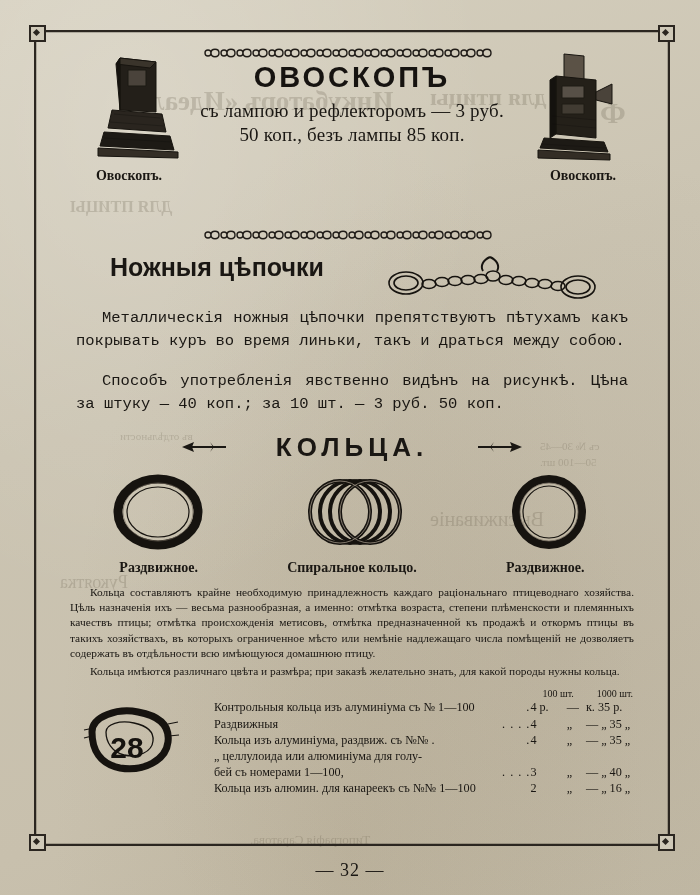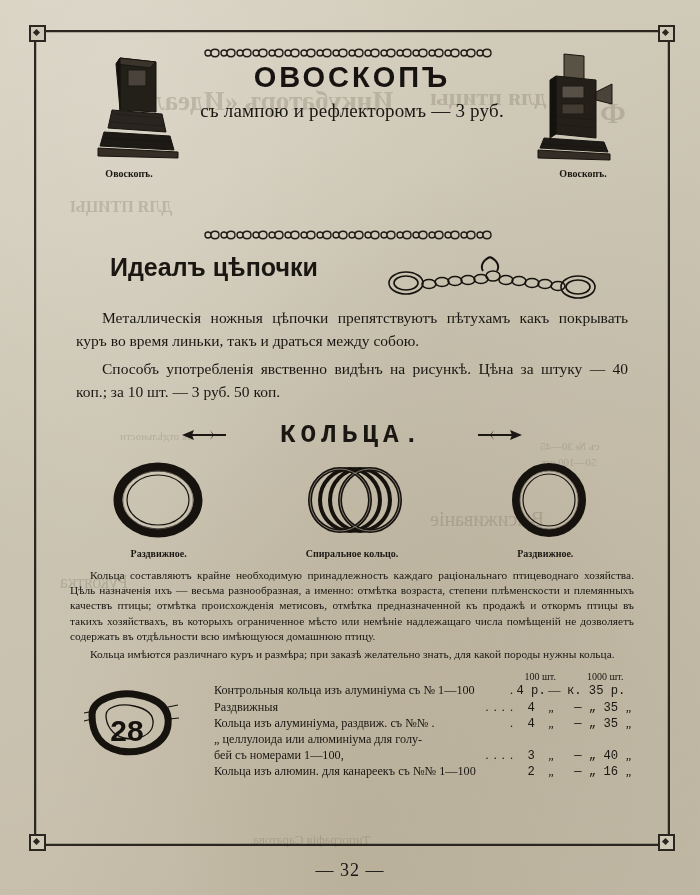--- a/index.html
+++ b/index.html
@@ -99,21 +99,21 @@
     color: #161310;
   }
   .ovo-line {
     text-align: center;
     font-size: 19px;
     letter-spacing: 0.2px;
     margin: 2px 0;
   }
   .cap {
     font-family: "Liberation Serif", serif;
-    font-size: 10px;
+    font-size: 14px;
     font-weight: bold;
     text-align: center;
   }
   .ovo-left-img, .ovo-right-img {
     position: absolute;
     top: 6px;
   }
   .ovo-left-img { left: 28px; }
   .ovo-right-img { right: 24px; }
   .ovo-left-cap { position: absolute; left: 22px; top: 122px; width: 90px; }
@@ -138,31 +138,31 @@
     position: absolute;
     right: 34px;
     top: 4px;
   }
   .para {
     font-size: 15.5px;
     line-height: 1.46;
     text-align: justify;
     margin: 0 14px;
   }
-  .para.indent { text-indent: 26px; }
+  .para.indent { text-indent: 26px; font-family: Liberation Mono, monospace; }
 
   
   .rings-title-row {
     position: relative;
     height: 40px;
     margin-top: 16px;
   }
   .rings-title {
     text-align: center;
-    font-family: Liberation Mono, monospace;
+    font-family: Liberation Sans, sans-serif;
     font-weight: bold;
     font-size: 26px;
     letter-spacing: 5px;
   }
   .arrow-left, .arrow-right {
     position: absolute;
     top: 8px;
     font-size: 16px;
   }
   .arrow-left { left: 118px; }
@@ -219,24 +219,23 @@
     vertical-align: bottom;
     white-space: nowrap;
   }
   td.desc { width: 268px; }
   td.leader {
     width: 26px;
     text-align: right;
     letter-spacing: 1px;
   }
   td.c1, td.c2 {
-    text-align: center;
+    text-align: left;
     width: 34px;
     font-variant-numeric: tabular-nums;
-    font-family: Liberation Mono, monospace;
   }
   td.u1, td.u2 { width: 18px; text-align: left; padding-left: 3px; }
   .folio {
     position: absolute;
     left: 0; right: 0;
     bottom: 14px;
     text-align: center;
     font-size: 18px;
     letter-spacing: 1px;
   }
@@ -287,20 +286,21 @@
             <path d="M227 7 c0-4 6-4 6 0 c0 4-6 4-6 0 M233 7 c0-5 8-5 8 0 c0 5-8 5-8 0"></path>
             <path d="M243 7 c0-4 6-4 6 0 c0 4-6 4-6 0 M249 7 c0-5 8-5 8 0 c0 5-8 5-8 0"></path>
             <path d="M259 7 c0-4 6-4 6 0 c0 4-6 4-6 0 M265 7 c0-5 8-5 8 0 c0 5-8 5-8 0"></path>
             <path d="M275 7 c0-4 6-4 6 0 c0 4-6 4-6 0 M281 7 c0-5 8-5 8 0 c0 5-8 5-8 0"></path>
           </g>
         </svg>
       </div>
 
       <div class="ovo-title">ОВОСКОПЪ</div>
       <div class="ovo-line">съ лампою и рефлекторомъ — 3 руб.</div>
+      <div class="ovo-line">50 коп., безъ лампы 85 коп.</div>
 
       <div class="ovo-left-img">
         <svg width="96" height="112" viewBox="0 0 96 112">
           <g stroke="#17140f" fill="#2b2620">
             <path d="M30 6 L66 10 L66 60 L30 58 Z" fill="#231f19"></path>
             <path d="M30 6 L66 10 L60 16 L26 12 Z" fill="#3a342b"></path>
             <path d="M26 12 L30 58 L30 6 Z" fill="#15120e"></path>
             <path d="M38 18 h18 v16 h-18 z" fill="#6b6257" opacity="0.55"></path>
             <path d="M22 58 L72 62 L76 80 L18 76 Z" fill="#2a251f"></path>
             <path d="M14 80 L80 84 L84 98 L10 94 Z" fill="#1d1a15"></path>
@@ -352,21 +352,21 @@
           <path d="M211 7 c0-4 6-4 6 0 c0 4-6 4-6 0 M217 7 c0-5 8-5 8 0 c0 5-8 5-8 0"></path>
           <path d="M227 7 c0-4 6-4 6 0 c0 4-6 4-6 0 M233 7 c0-5 8-5 8 0 c0 5-8 5-8 0"></path>
           <path d="M243 7 c0-4 6-4 6 0 c0 4-6 4-6 0 M249 7 c0-5 8-5 8 0 c0 5-8 5-8 0"></path>
           <path d="M259 7 c0-4 6-4 6 0 c0 4-6 4-6 0 M265 7 c0-5 8-5 8 0 c0 5-8 5-8 0"></path>
           <path d="M275 7 c0-4 6-4 6 0 c0 4-6 4-6 0 M281 7 c0-5 8-5 8 0 c0 5-8 5-8 0"></path>
         </g>
       </svg>
     </div>
 
     <div class="chains-head">
-      <div class="chains-title">Идеалъ цѣпочки</div>
+      <div class="chains-title">Ножныя цѣпочки</div>
       <div class="chain-img">
         <svg width="236" height="50" viewBox="0 0 236 50">
           <g stroke="#16130f" fill="none" stroke-width="1.6">
             <ellipse cx="34" cy="30" rx="17" ry="11"></ellipse>
             <ellipse cx="34" cy="30" rx="12" ry="7"></ellipse>
             <ellipse cx="206" cy="34" rx="17" ry="11"></ellipse>
             <ellipse cx="206" cy="34" rx="12" ry="7"></ellipse>
             <path d="M118 4 c-7 3-10 9-7 14" stroke-width="2"></path>
             <path d="M118 4 c7 3 10 9 7 14" stroke-width="2"></path>
             <ellipse cx="121" cy="23" rx="7" ry="5"></ellipse>
@@ -381,21 +381,21 @@
             <ellipse cx="147" cy="28" rx="7" ry="4.5"></ellipse>
             <ellipse cx="160" cy="30" rx="7" ry="4.5"></ellipse>
             <ellipse cx="173" cy="31" rx="7" ry="4.5"></ellipse>
             <ellipse cx="186" cy="33" rx="7" ry="4.5"></ellipse>
           </g>
         </svg>
       </div>
     </div>
 
     <div class="para indent">Металлическія ножныя цѣпочки препятствуютъ пѣтухамъ какъ покрывать куръ во время линьки, такъ и драться между собою.</div>
-    <div class="para indent" style="margin-top:6px;">Способъ употребленія явственно видѣнъ на рисункѣ. Цѣна за штуку — 40 коп.; за 10 шт. — 3 руб. 50 коп.</div>
+    <div class="para indent" style="margin-top:18px;">Способъ употребленія явственно видѣнъ на рисункѣ. Цѣна за штуку — 40 коп.; за 10 шт. — 3 руб. 50 коп.</div>
 
     <div class="rings-title-row">
       <div class="arrow-left">
         <svg width="48" height="14" viewBox="0 0 48 14">
           <g fill="#1a1713">
             <path d="M2 7 L14 2 L12 7 L14 12 Z"></path>
             <rect x="12" y="6" width="34" height="2"></rect>
             <path d="M30 2 L34 7 L30 12 L33 7 Z"></path>
           </g>
         </svg>
@@ -457,21 +457,21 @@
       </div>
     </div>
 
     <div class="rings-caps">
       <div class="cap">Раздвижное.</div>
       <div class="cap">Спиральное кольцо.</div>
       <div class="cap">Раздвижное.</div>
     </div>
 
     <div class="small indent" style="margin-top:9px;">Кольца составляютъ крайне необходимую принадлежность каждаго раціональнаго птицеводнаго хозяйства. Цѣль назначенія ихъ — весьма разнообразная, а именно: отмѣтка возраста, степени плѣменскости и племянныхъ качествъ птицы; отмѣтка происхожденія метисовъ, отмѣтка предназначенной къ продажѣ и откормъ птицы въ такихъ хозяйствахъ, въ которыхъ ограниченное мѣсто или немѣніе надлежащаго числа помѣщеній не дозволяетъ содержать въ отдѣльности всю имѣющуюся домашнюю птицу.</div>
-    <div class="small indent" style="margin-top:3px;">Кольца имѣются различнаго куръ и размѣра; при заказѣ желательно знать, для какой породы нужны кольца.</div>
+    <div class="small indent" style="margin-top:3px;">Кольца имѣются различнаго цвѣта и размѣра; при заказѣ желательно знать, для какой породы нужны кольца.</div>
 
     <div class="price-area">
 
       <div class="badge-img">
         <svg width="118" height="86" viewBox="0 0 118 86">
           <g fill="none" stroke="#16130f">
             <path d="M20 30 C20 14 46 6 66 10 C88 14 98 24 96 40 C94 58 72 70 48 66 C28 62 20 48 20 30 Z" stroke-width="7"></path>
             <path d="M20 30 C20 14 46 6 66 10 C88 14 98 24 96 40 C94 58 72 70 48 66 C28 62 20 48 20 30 Z" stroke-width="1"></path>
             <path d="M34 30 C34 22 48 18 62 21 C76 24 82 30 81 39 C80 50 66 56 52 53 C40 50 34 40 34 30 Z" stroke-width="1.3"></path>
             <path d="M12 28 L22 26 M12 36 L20 34 M96 22 L106 20 M97 34 L107 33" stroke-width="1.2"></path>

